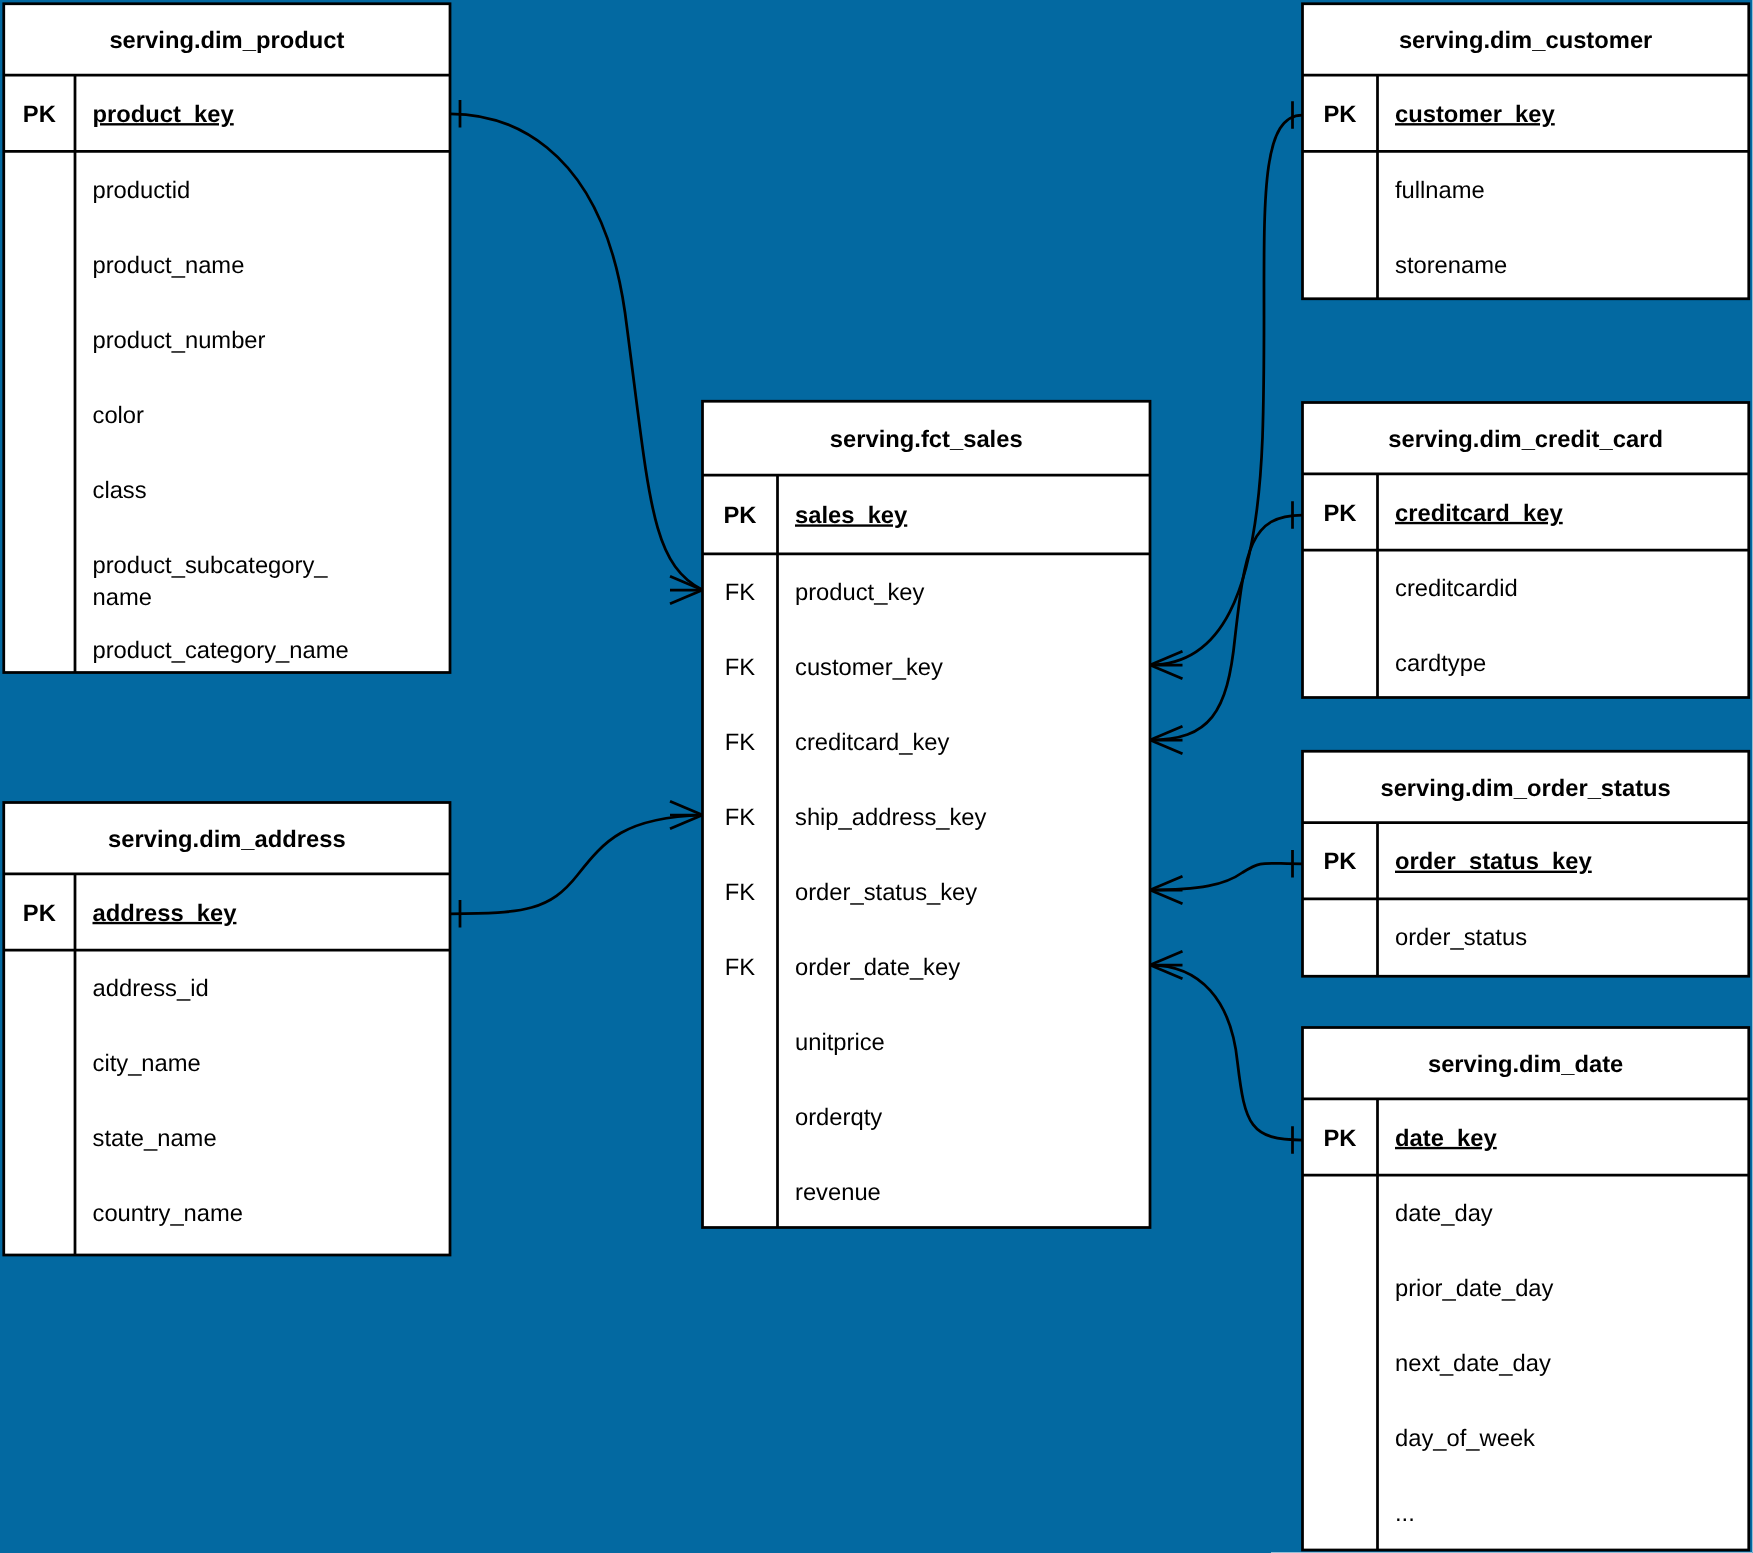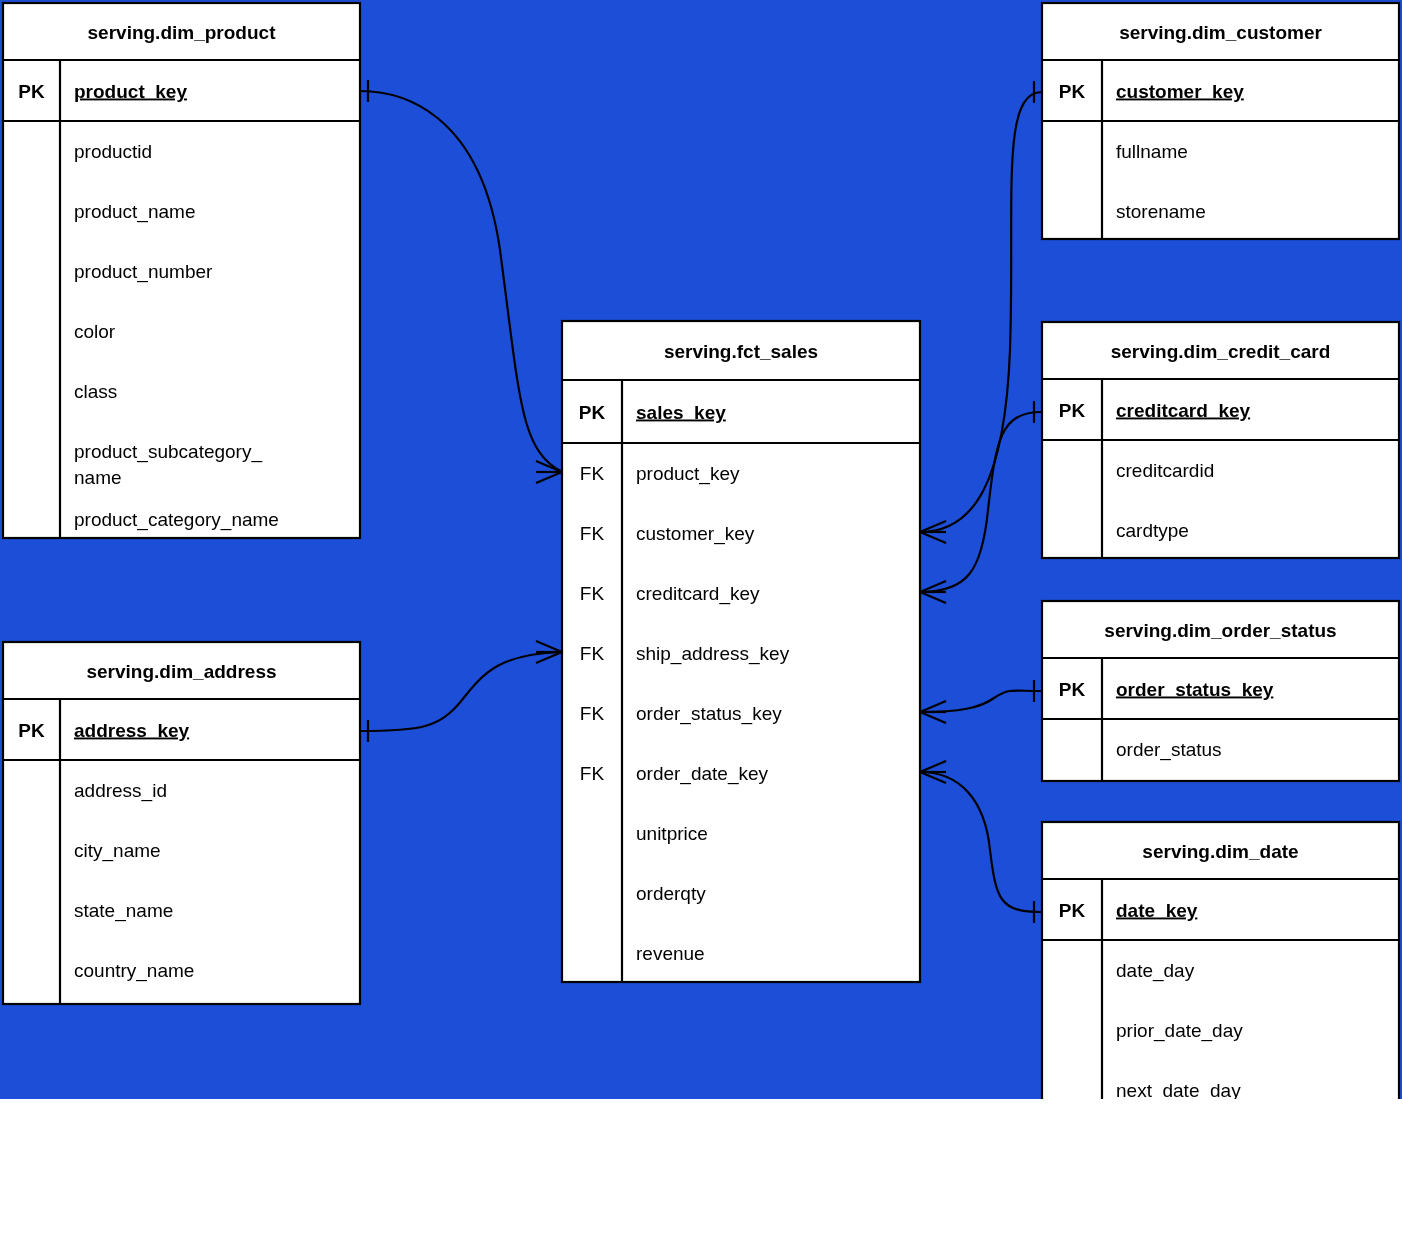--- a/index.html
+++ b/index.html
@@ -6,22 +6,22 @@
     margin: 0;
     padding: 0;
     background: #ffffff;
   }
   body {
     font-family: "Liberation Sans", sans-serif;
   }
   #diagram-root {
     position: relative;
     width: 1402px;
-    height: 1099px;
-    background: #1d4ed8;
+    height: 1242px;
+    background: #0369a1;
     overflow: hidden;
     text-align: right;
   }
   svg#er-svg {
     position: absolute;
     left: 0;
     top: 0;
     width: 1402px;
     height: 1242px;
   }

